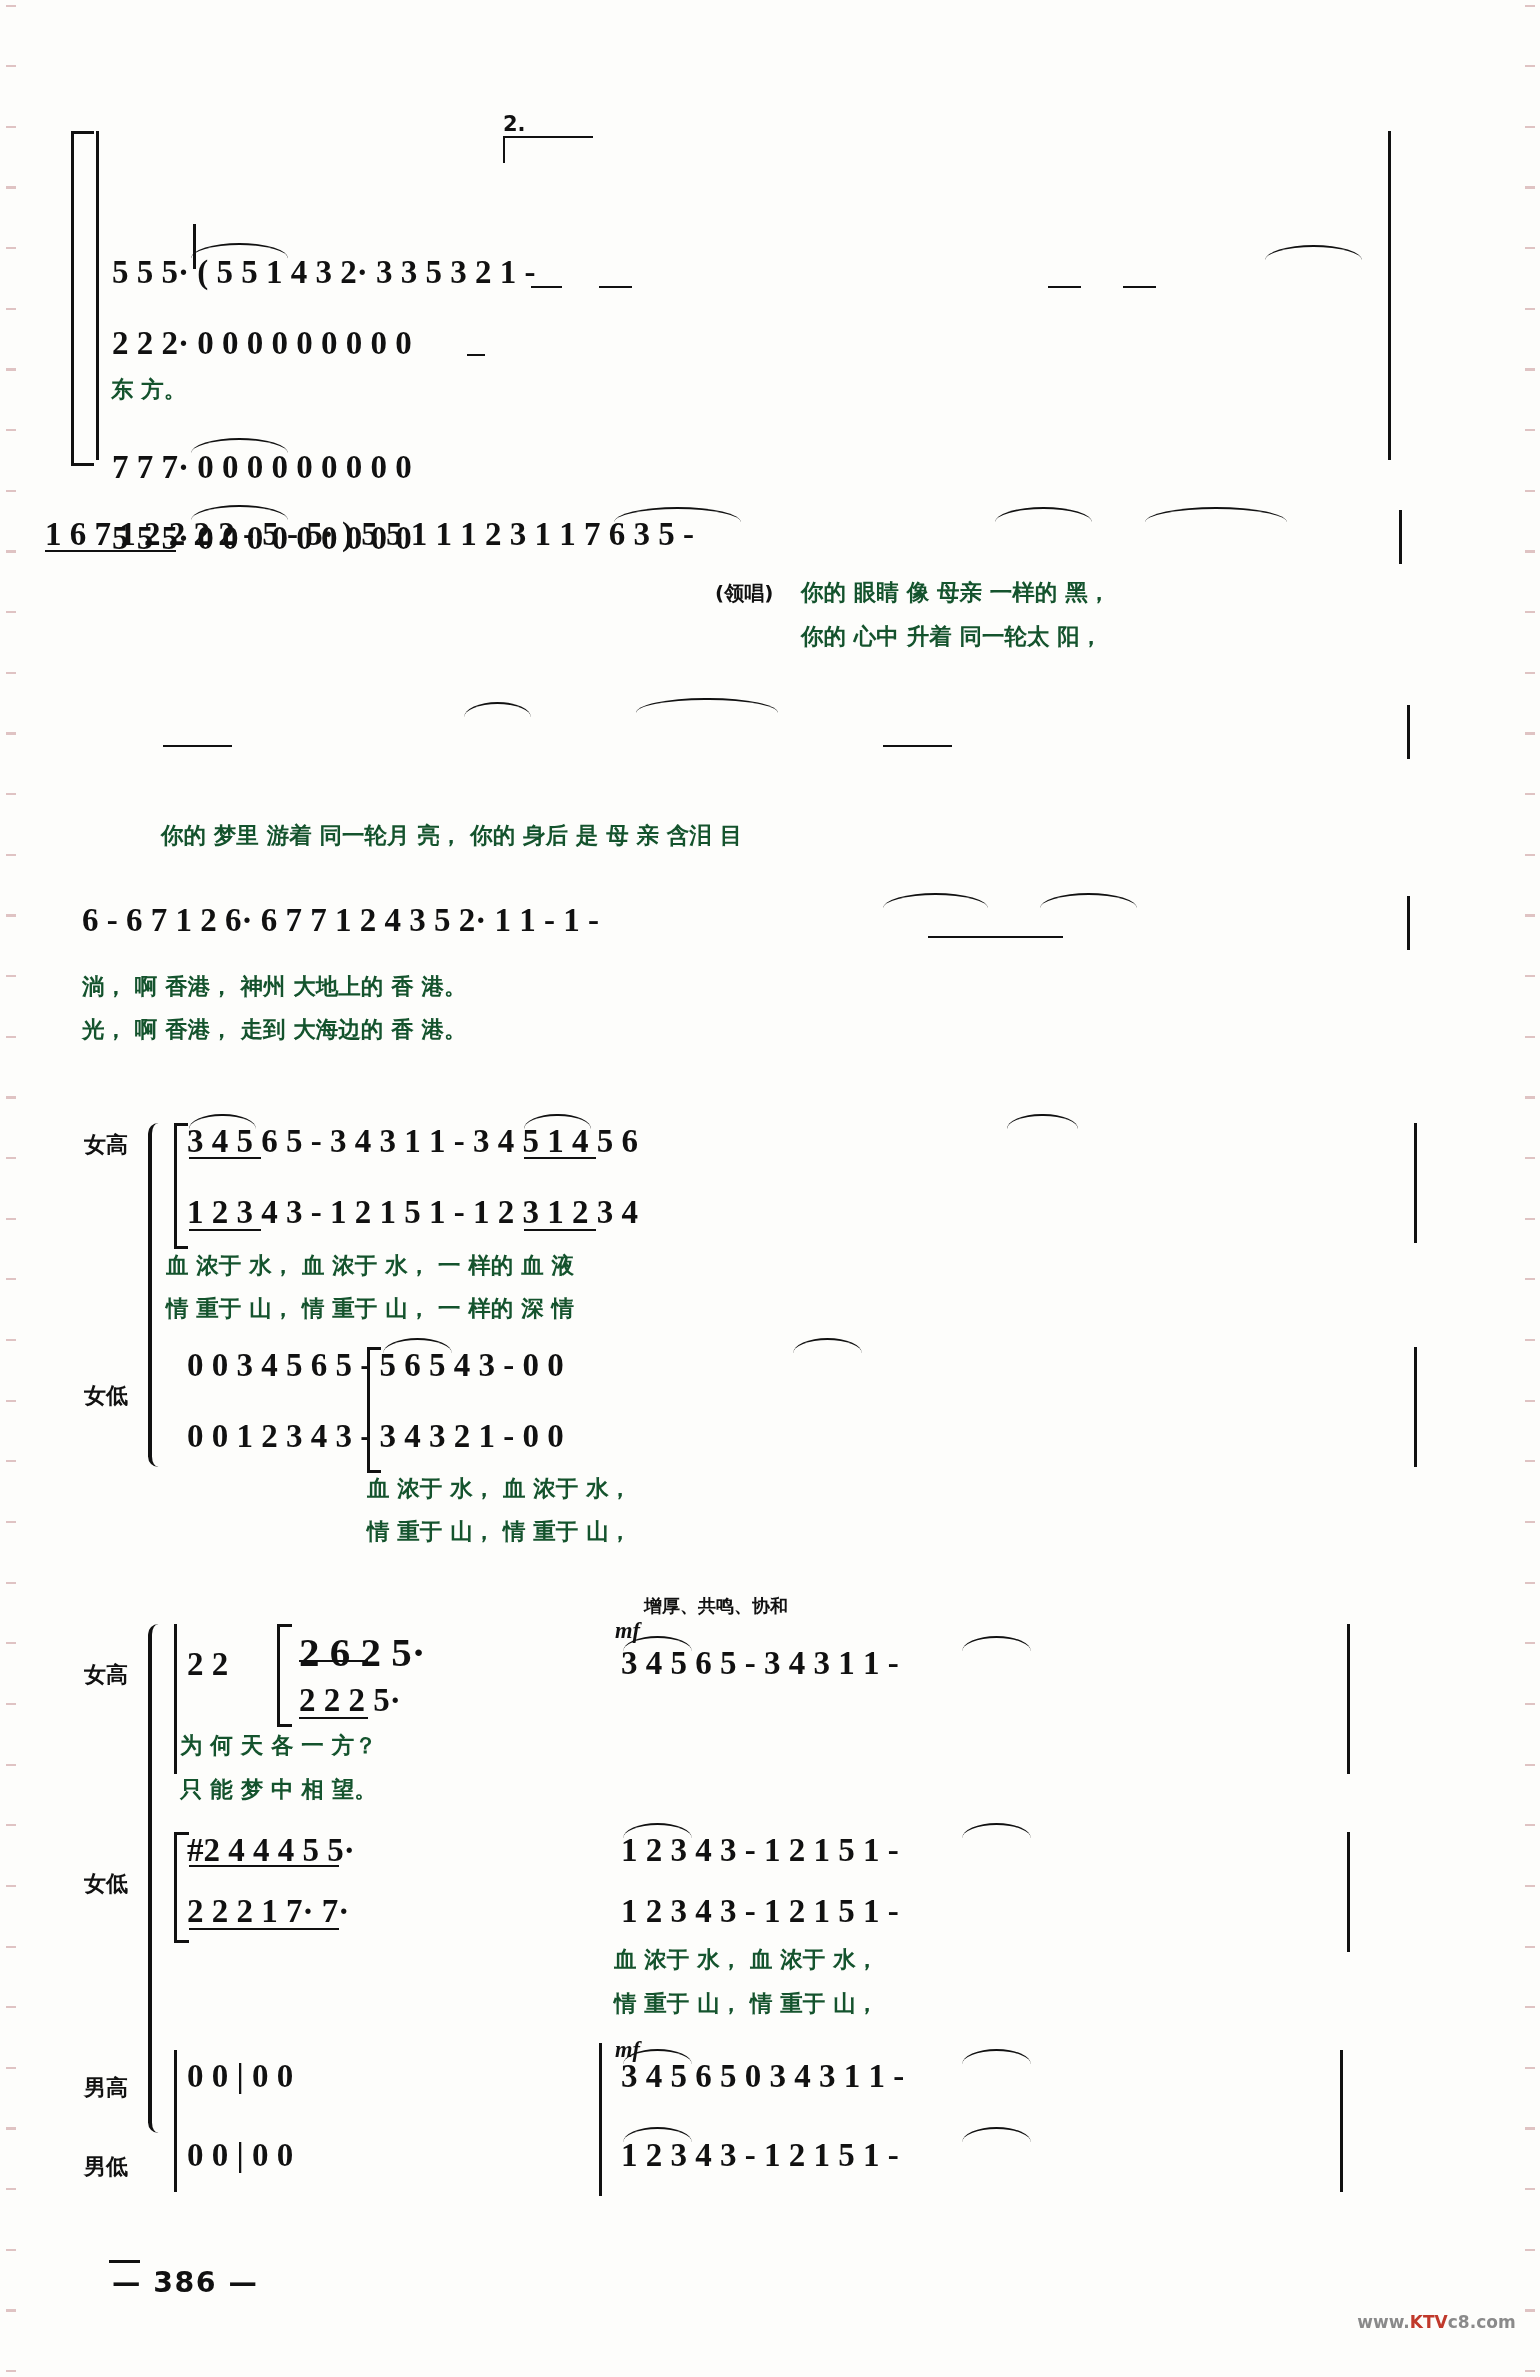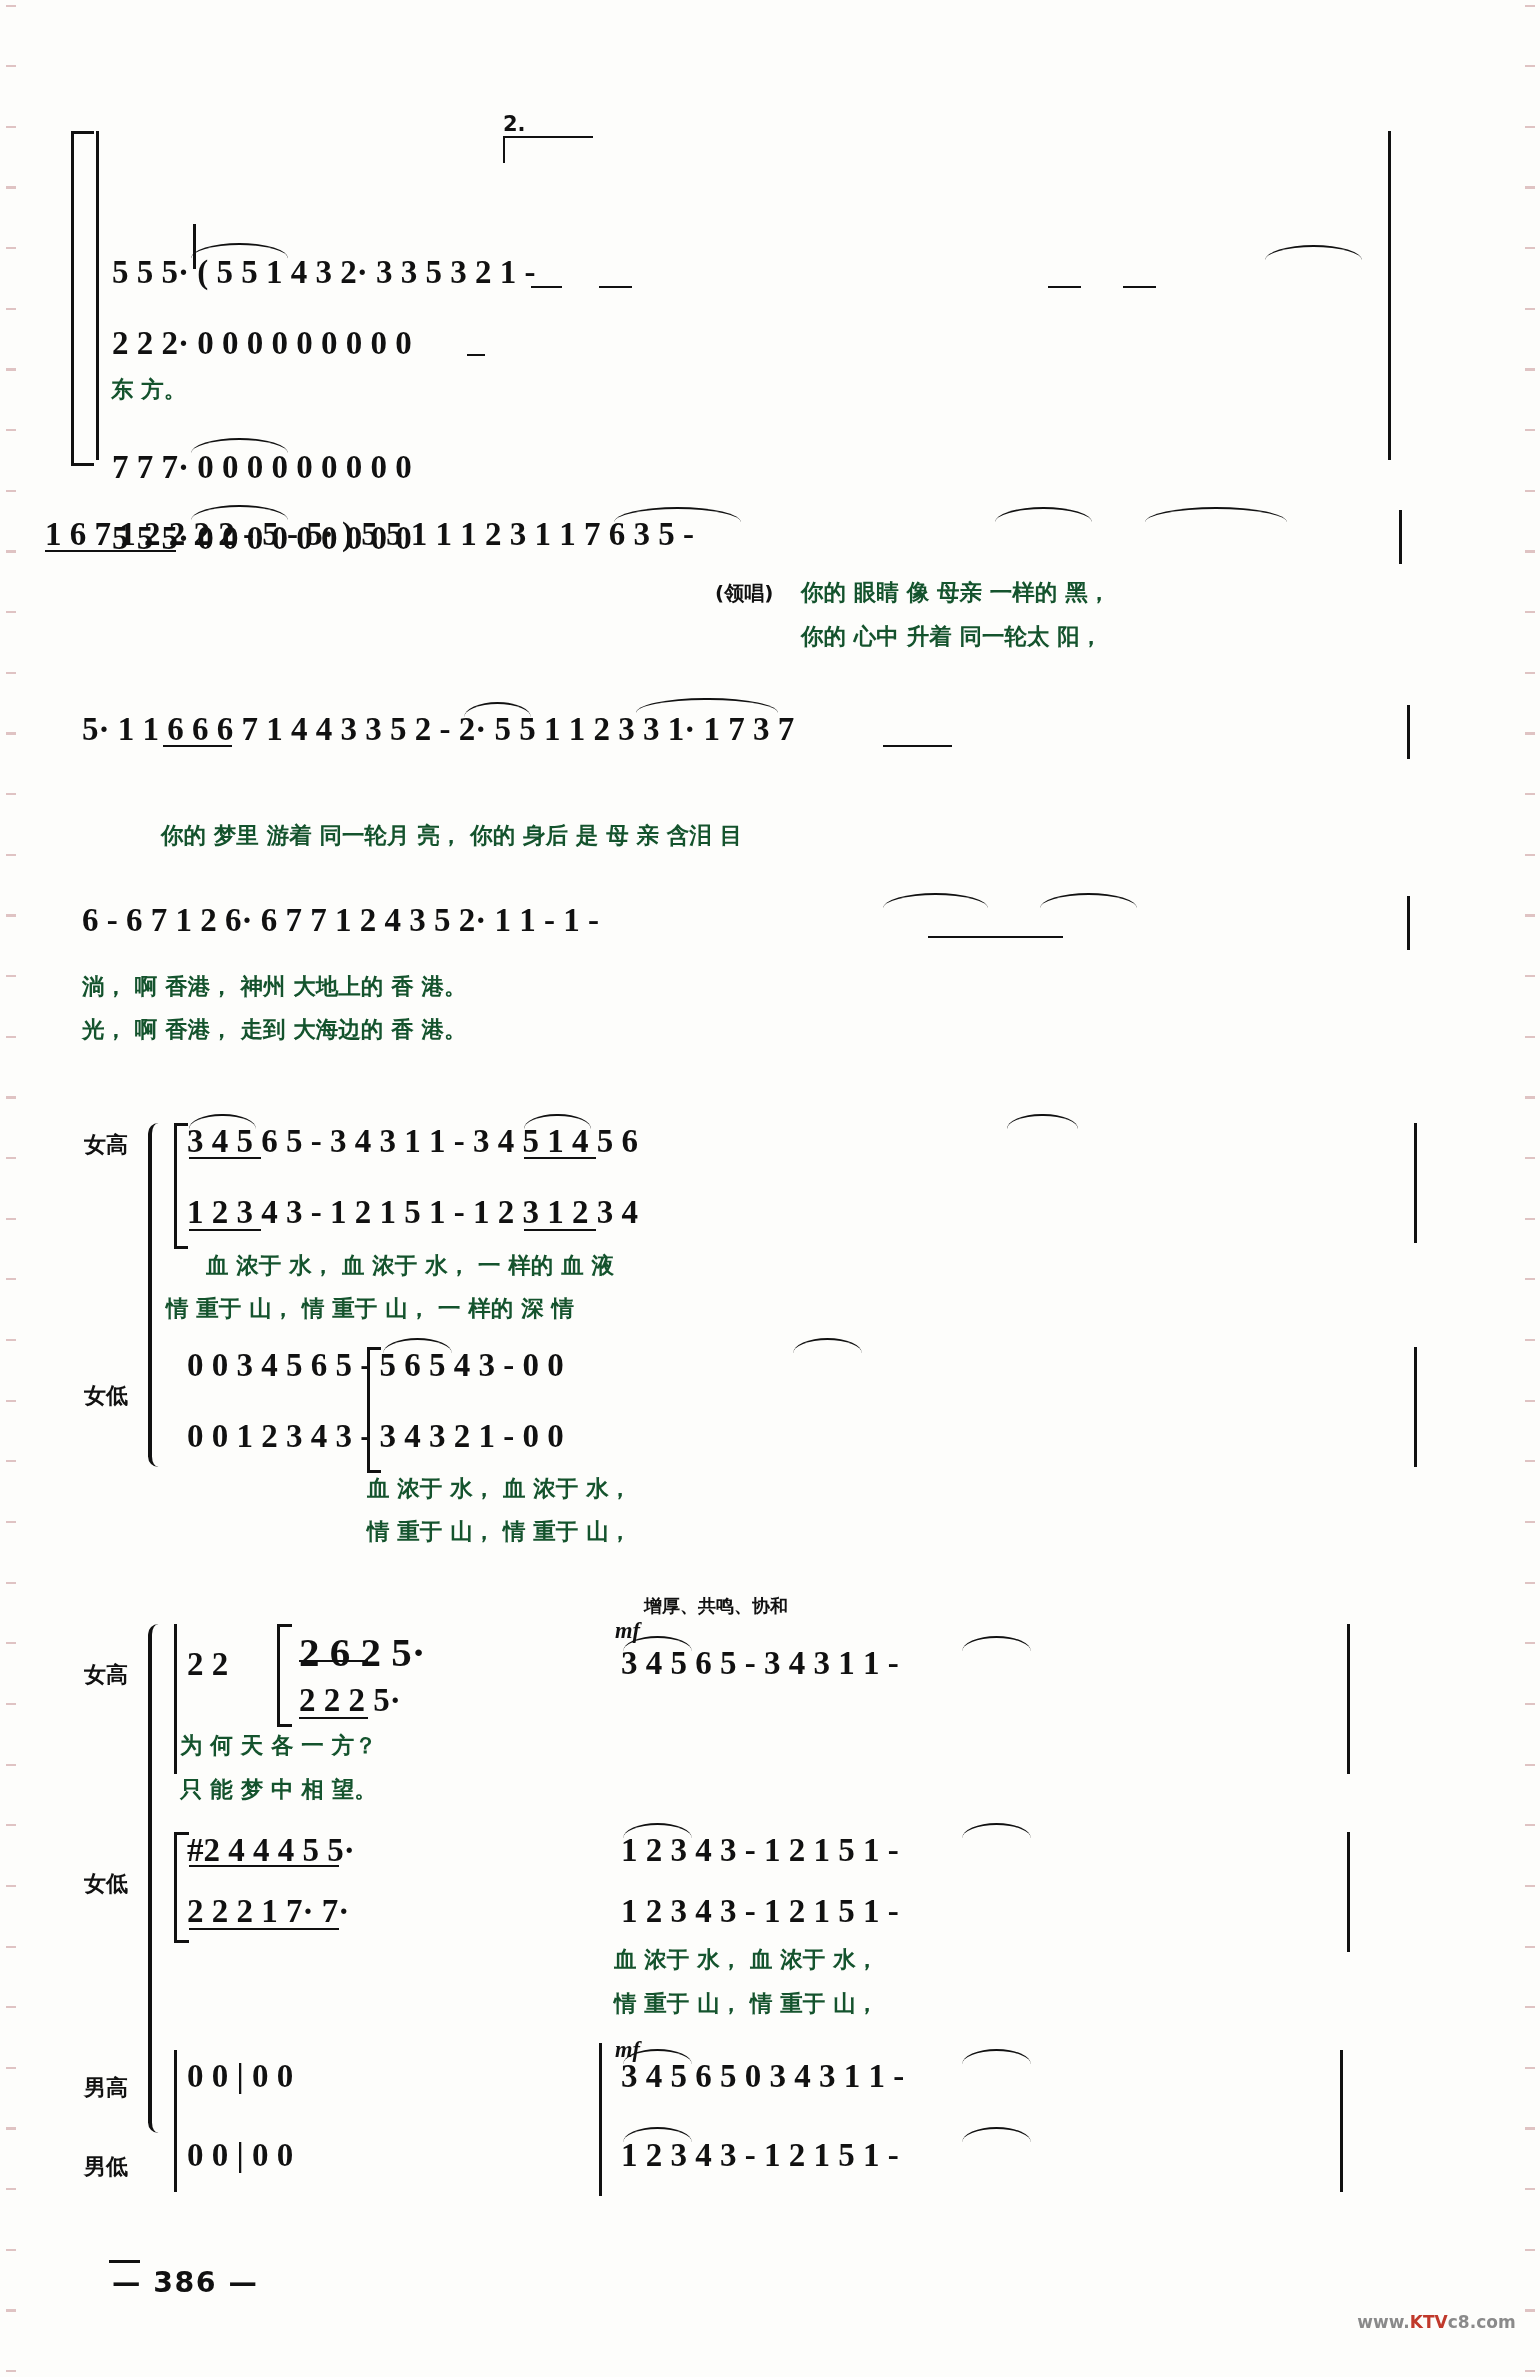--- a/index.html
+++ b/index.html
@@ -207,21 +207,20 @@
       <div class="lyr" style="position:absolute;left:801px;top:105px;">你的   心中  升着   同一轮太      阳，</div>
 
       <div class="slur" style="left:614px;top:-9px;width:127px;"></div>
       <div class="slur" style="left:995px;top:-9px;width:97px;"></div>
       <div class="slur" style="left:1145px;top:-9px;width:142px;"></div>
       <div class="underbar" style="left:45px;top:34px;width:131px;"></div>
       <div class="barline" style="left:1399px;top:-6px;height:54px;"></div>
     </div>
 
     <div class="system" style="left:0;top:711px;width:1541px;height:165px;">
-      <div class="numline" style="position:absolute;left:82px;top:0px;font-size:33px;">5·    1 1    6 6    6 7    1 4 4 3 3 5     2   -     2·     5 5     1 1     2 3     3     1· 1     7 3     7</div>
       <div class="lyr" style="position:absolute;left:161px;top:109px;">你的  梦里  游着  同一轮月     亮，          你的   身后   是   母  亲   含泪  目</div>
 
       <div class="slur" style="left:464px;top:-9px;width:67px;"></div>
       <div class="slur" style="left:636px;top:-13.5px;width:142px;"></div>
       <div class="underbar" style="left:163px;top:34px;width:69px;"></div>
       <div class="underbar" style="left:883px;top:34px;width:69px;"></div>
       <div class="barline" style="left:1407px;top:-6px;height:54px;"></div>
     </div>
 
     <div class="system" style="left:0;top:902px;width:1335px;height:165px;">
@@ -238,21 +237,21 @@
     <div class="system" style="left:0;top:1100px;width:1541px;height:464px;">
       <div class="brace" style="left:148px;top:22.5px;width:19.5px;height:344px;"></div>
       <div class="tag" style="position:absolute;left:84px;top:30px;">女高</div>
       <div class="tag" style="position:absolute;left:84px;top:281px;">女低</div>
 
       <div class="barline" style="left:174px;top:22.5px;height:120px;"></div>
       <div class="bracket" style="left:174px;top:22.5px;width:10.5px;height:120px;"></div>
 
       <div class="numline" style="position:absolute;left:187px;top:22.5px;font-size:33px;">3 4  5 6     5     -       3 4  3 1     1     -       3 4  5 1     4   5   6</div>
       <div class="numline" style="position:absolute;left:187px;top:94px;font-size:33px;">1 2  3 4     3     -       1 2  1 5     1     -       1 2  3 1     2   3   4</div>
-      <div class="lyr" style="position:absolute;left:166px;top:150px;margin-left:40px;">血   浓于  水，           血    浓于   水，             一    样的   血    液</div>
+      <div class="lyr" style="position:absolute;left:166px;top:150px;">血   浓于  水，           血    浓于   水，             一    样的   血    液</div>
       <div class="lyr" style="position:absolute;left:166px;top:193px;">情   重于  山，           情    重于   山，             一    样的   深    情</div>
 
       <div class="numline" style="position:absolute;left:187px;top:247px;font-size:33px;">0      0        3 4  5 6     5     -       5 6  5 4     3     -        0      0</div>
       <div class="numline" style="position:absolute;left:187px;top:318px;font-size:33px;">0      0        1 2  3 4     3     -       3 4  3 2     1     -        0      0</div>
       <div class="lyr" style="position:absolute;left:367px;top:373px;">血    浓于   水，             血    浓于   水，</div>
       <div class="lyr" style="position:absolute;left:367px;top:416px;">情    重于   山，             情    重于   山，</div>
 
       <div class="bracket" style="left:367px;top:247px;width:10.5px;height:120px;"></div>
 
       <div class="slur" style="left:189px;top:13.5px;width:67px;"></div>

